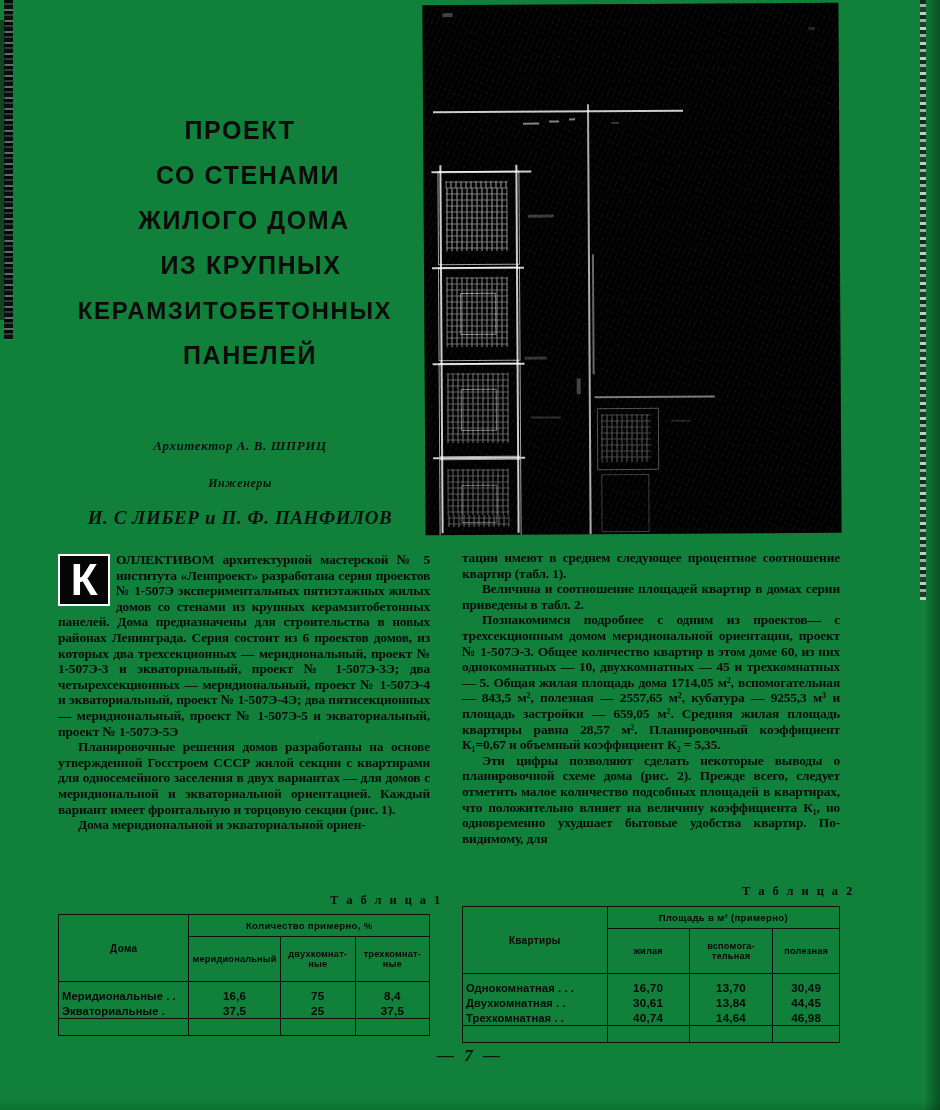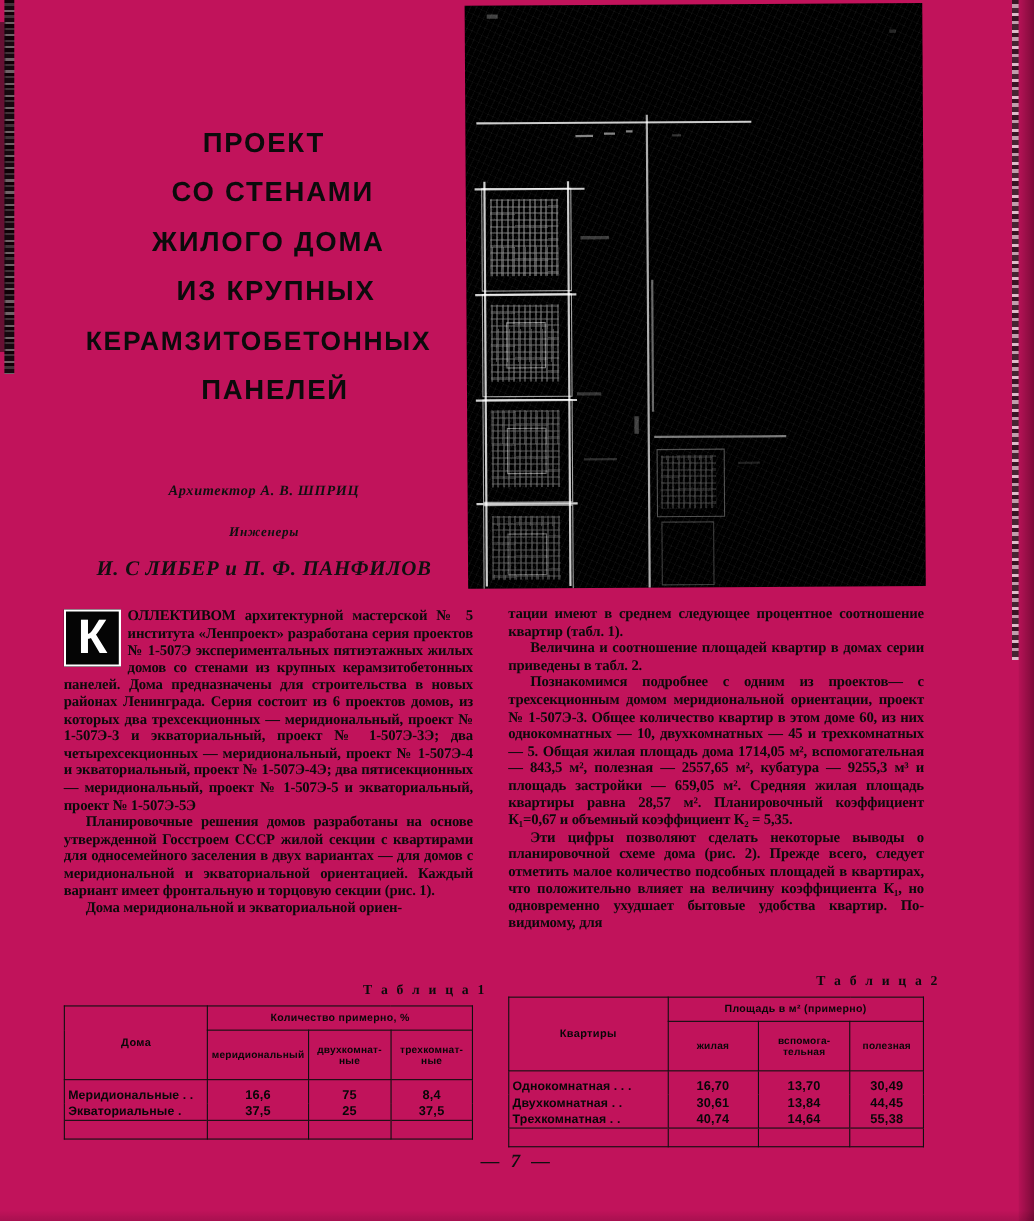--- a/index.html
+++ b/index.html
@@ -9,21 +9,21 @@
     background: #ffffff;
   }
   body {
     font-family: "Liberation Serif", "DejaVu Serif", serif;
   }
 
   #page {
     position: relative;
     width: 940px;
     height: 1110px;
-    background: #be185d;
+    background: #15803d;
     overflow: hidden;
     filter: contrast(1.05);
   }
 
   
   .scan-edge-left {
     position: absolute;
     left: 4px; top: 0;
     width: 9px; height: 340px;
     background:
@@ -392,21 +392,21 @@
     <tr class="body-row">
       <td class="stub">Двухкомнатная    .  .</td>
       <td class="num">30,61</td>
       <td class="num">13,84</td>
       <td class="num">44,45</td>
     </tr>
     <tr class="body-row">
       <td class="stub">Трехкомнатная    .  .</td>
       <td class="num">40,74</td>
       <td class="num">14,64</td>
-      <td class="num">55,38</td>
+      <td class="num">46,98</td>
     </tr>
     <tr class="body-pad">
       <td></td>
           <td></td>
       <td></td>
           <td></td>
     </tr>
   </tbody>
     </table>
 

